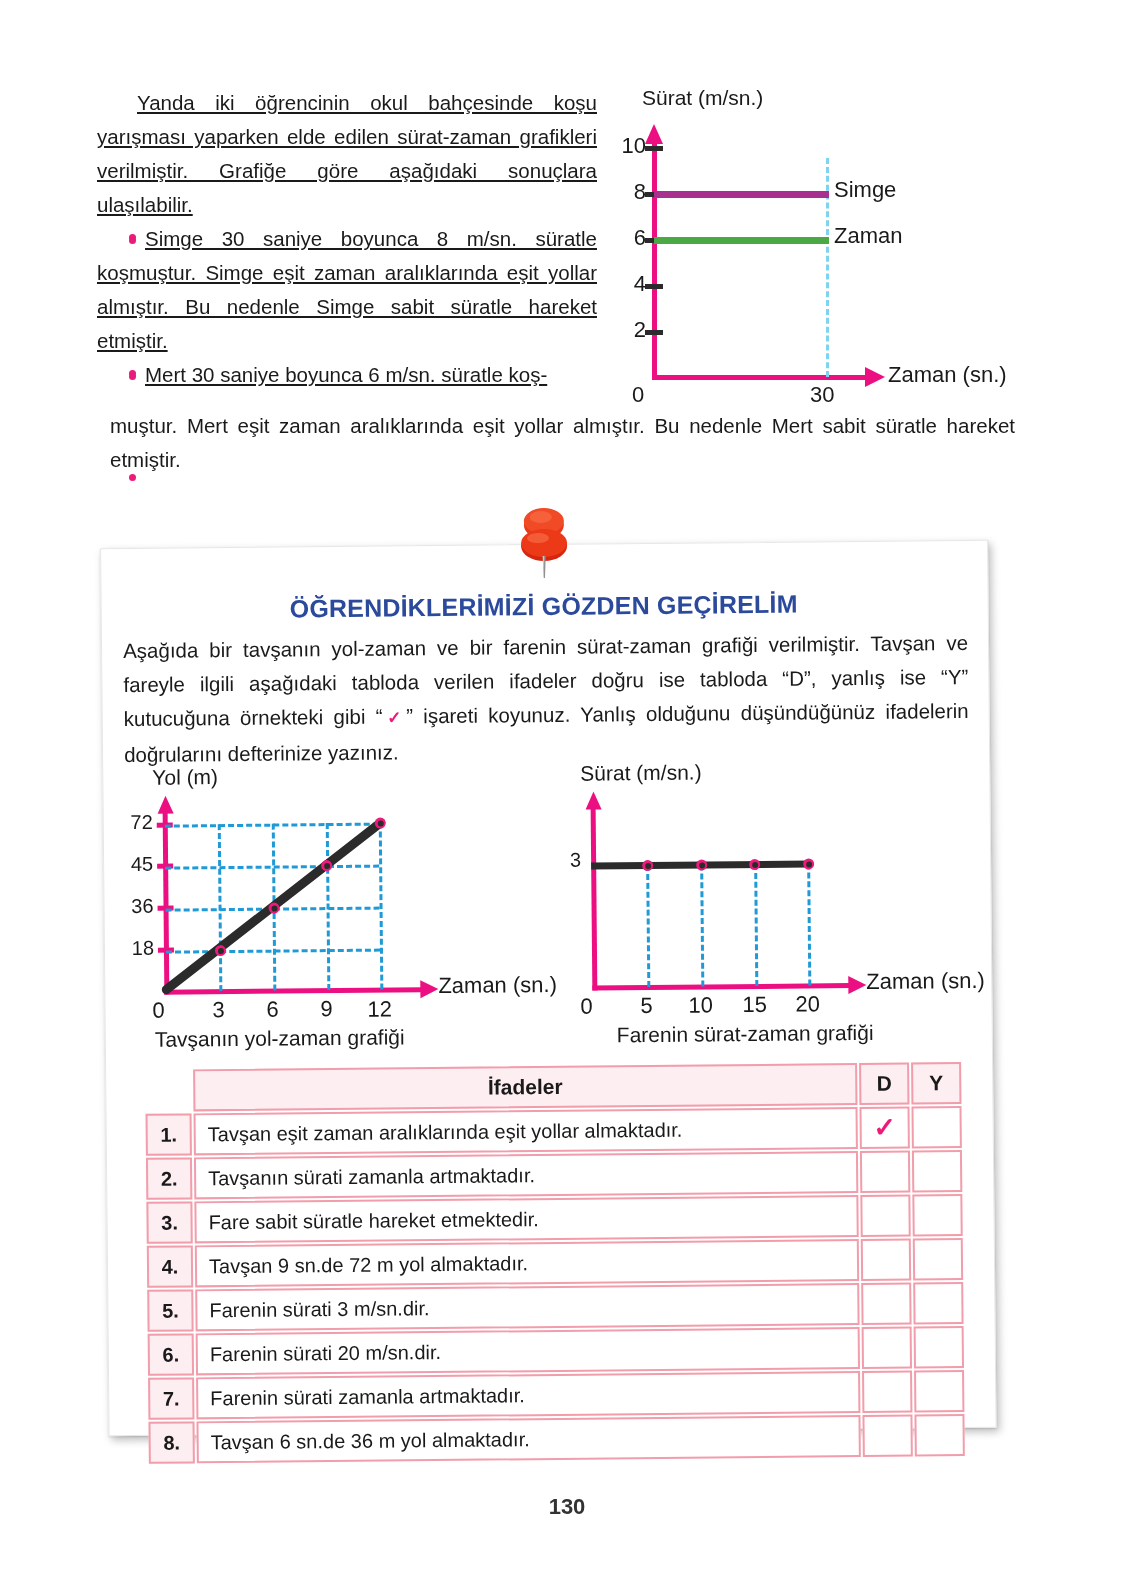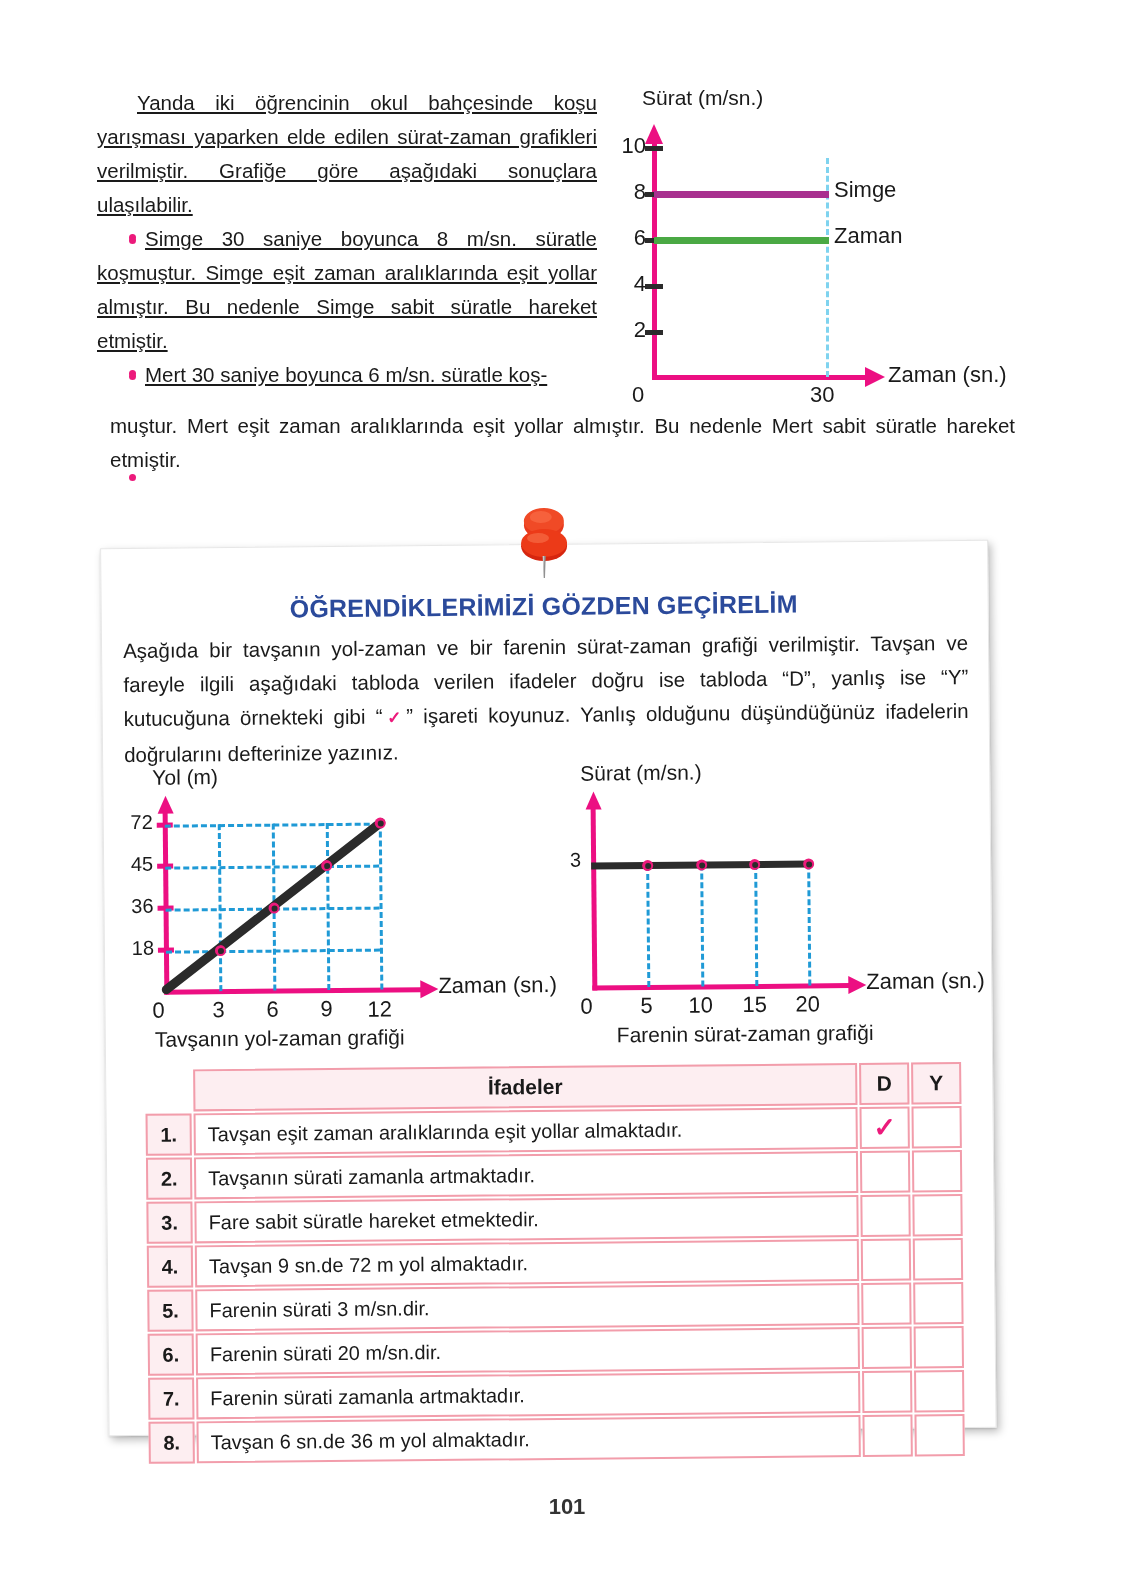--- a/index.html
+++ b/index.html
@@ -608,13 +608,13 @@
             <td class="col-text">Tavşan 6 sn.de 36 m yol almaktadır.</td>
             <td class="col-dy"><span class="tick-mark"></span></td>
             <td class="col-dy"><span class="tick-mark"></span></td>
           </tr>
         </tbody>
     </table>
 
   </div>
 </div>
 
-<div id="page-number">101</div>
+<div id="page-number">130</div>
 
 </body></html>

